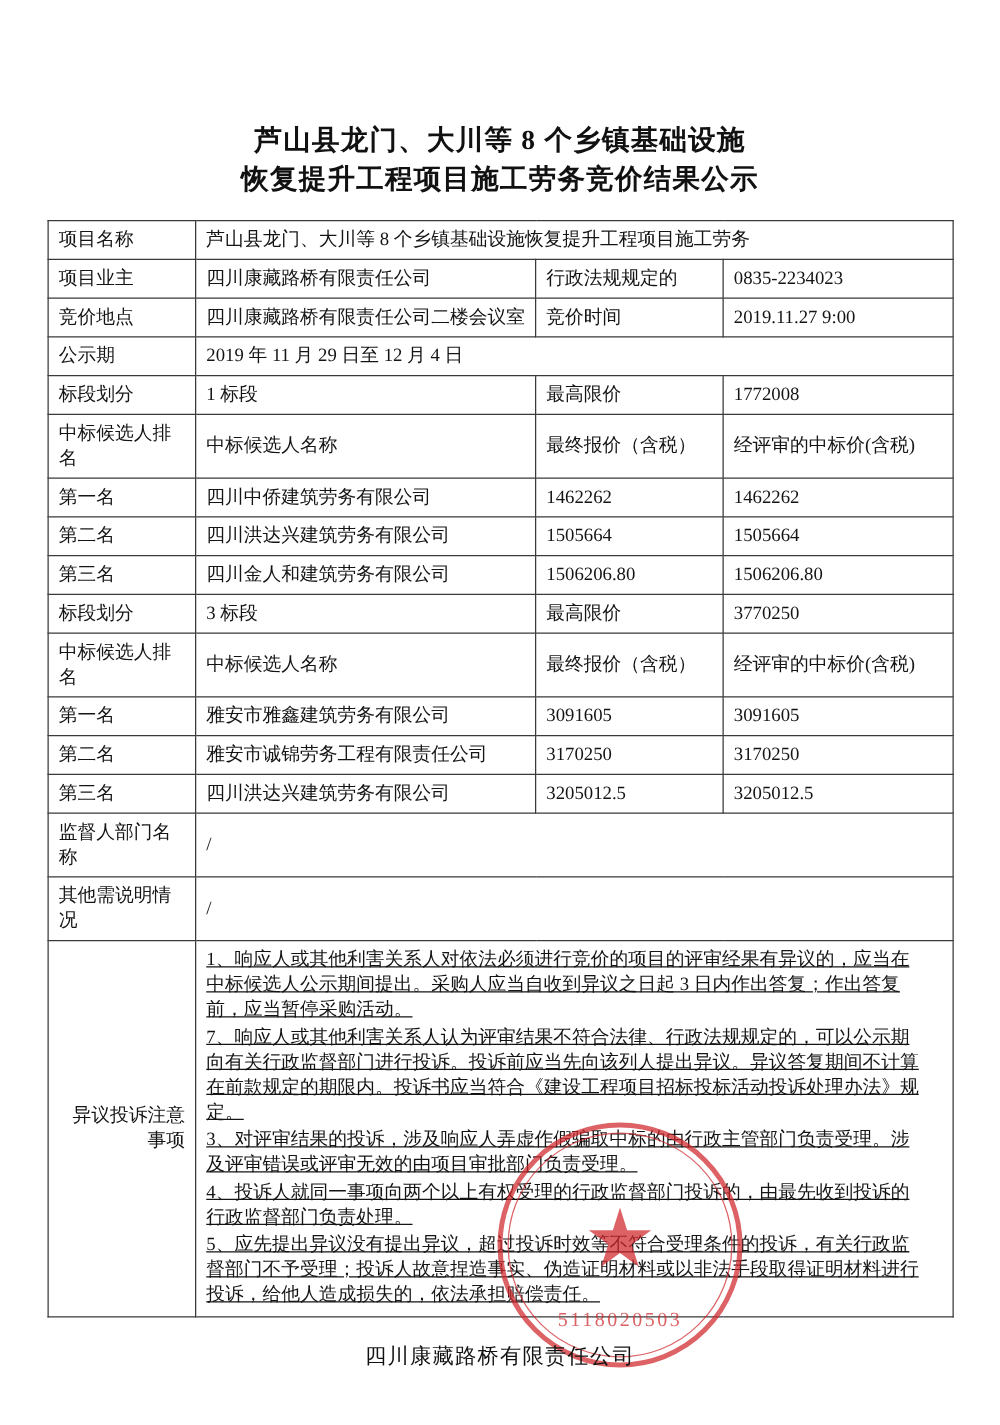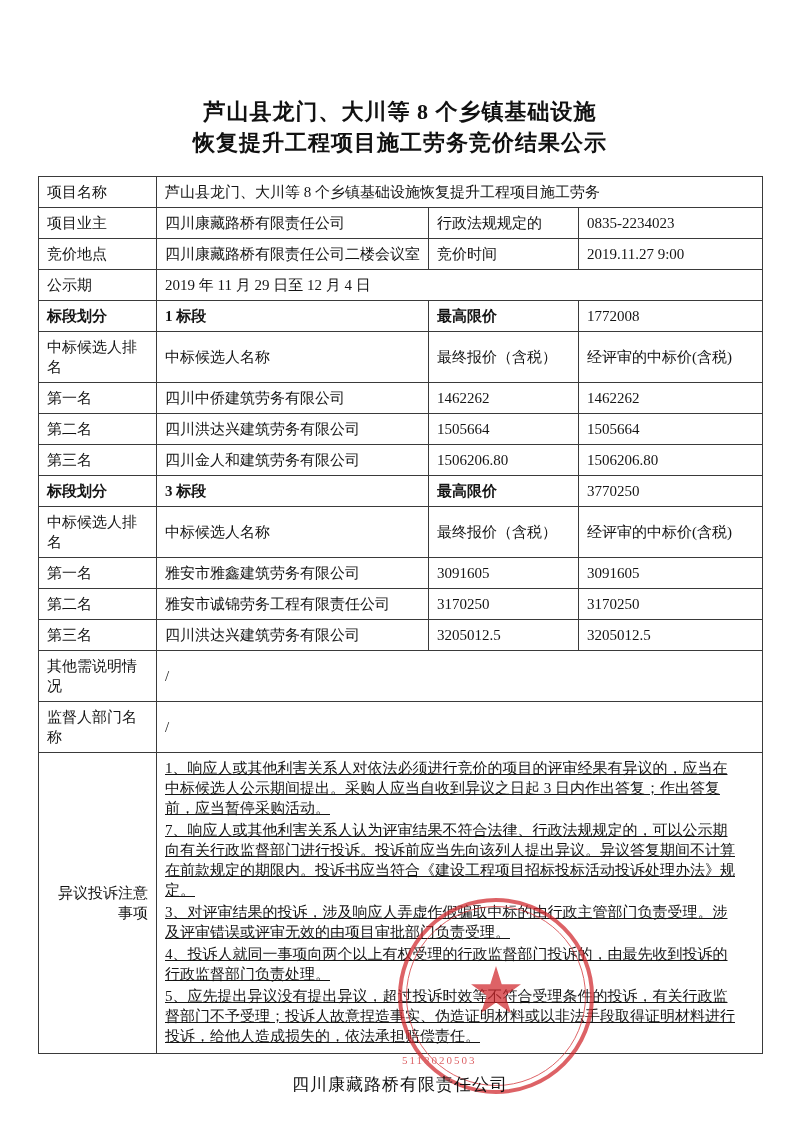--- a/index.html
+++ b/index.html
@@ -45,21 +45,21 @@
     font-size: 15px;
     line-height: 20px;
     vertical-align: middle;
     color: #141414;
     height: 20px;
   }
   td.lbl {
     width: 118px;
   }
   td.bold {
-    font-weight: bold;
+    font-weight: normal;
   }
   .c-a { width: 118px; }
   .c-b { width: 272px; }
   .c-c { width: 150px; }
   .c-d { width: 184px; }
   td.notes {
     padding: 10px 10px 10px 12px;
     vertical-align: top;
     line-height: 28px;
     font-size: 13.5px;
@@ -115,22 +115,23 @@
     margin-left: -26px;
     margin-top: -30px;
     background: #d0272c;
     clip-path: polygon(50% 0%, 61% 35%, 98% 35%, 68% 57%, 79% 91%, 50% 70%, 21% 91%, 32% 57%, 2% 35%, 39% 35%);
   }
   .seal .seal-bottom {
     position: absolute;
     left: 0;
     right: 0;
     bottom: 24px;
+    text-align: center;
     color: #d0272c;
-    font-size: 11px;
+    font-size: 16px;
     letter-spacing: 2px;
   }
 </style>
 </head>
 <body>
 
 <div class="page">
 
   <div class="title-block">
     <div class="title-line">芦山县龙门、大川等 8 个乡镇基础设施</div>
@@ -222,25 +223,25 @@
         <td>3170250</td>
       </tr>
       <tr>
         <td class="lbl">第三名</td>
         <td>四川洪达兴建筑劳务有限公司</td>
         <td>3205012.5</td>
         <td>3205012.5</td>
       </tr>
 
       <tr>
+        <td class="lbl">监督人部门名称</td>
+        <td colspan="3">/</td>
+      </tr>
+      <tr>
         <td class="lbl">其他需说明情况</td>
-        <td colspan="3">/</td>
-      </tr>
-      <tr>
-        <td class="lbl">监督人部门名称</td>
         <td colspan="3">/</td>
       </tr>
       <tr>
         <td class="lbl notice-label">异议投诉注意事项</td>
         <td colspan="3" class="notes">
           <p>1、响应人或其他利害关系人对依法必须进行竞价的项目的评审经果有异议的，应当在中标候选人公示期间提出。采购人应当自收到异议之日起 3 日内作出答复；作出答复前，应当暂停采购活动。</p>
           <p>7、响应人或其他利害关系人认为评审结果不符合法律、行政法规规定的，可以公示期向有关行政监督部门进行投诉。投诉前应当先向该列人提出异议。异议答复期间不计算在前款规定的期限内。投诉书应当符合《建设工程项目招标投标活动投诉处理办法》规定。</p>
           <p>3、对评审结果的投诉，涉及响应人弄虚作假骗取中标的由行政主管部门负责受理。涉及评审错误或评审无效的由项目审批部门负责受理。</p>
           <p>4、投诉人就同一事项向两个以上有权受理的行政监督部门投诉的，由最先收到投诉的行政监督部门负责处理。</p>
           <p>5、应先提出异议没有提出异议，超过投诉时效等不符合受理条件的投诉，有关行政监督部门不予受理；投诉人故意捏造事实、伪造证明材料或以非法手段取得证明材料进行投诉，给他人造成损失的，依法承担赔偿责任。</p>

